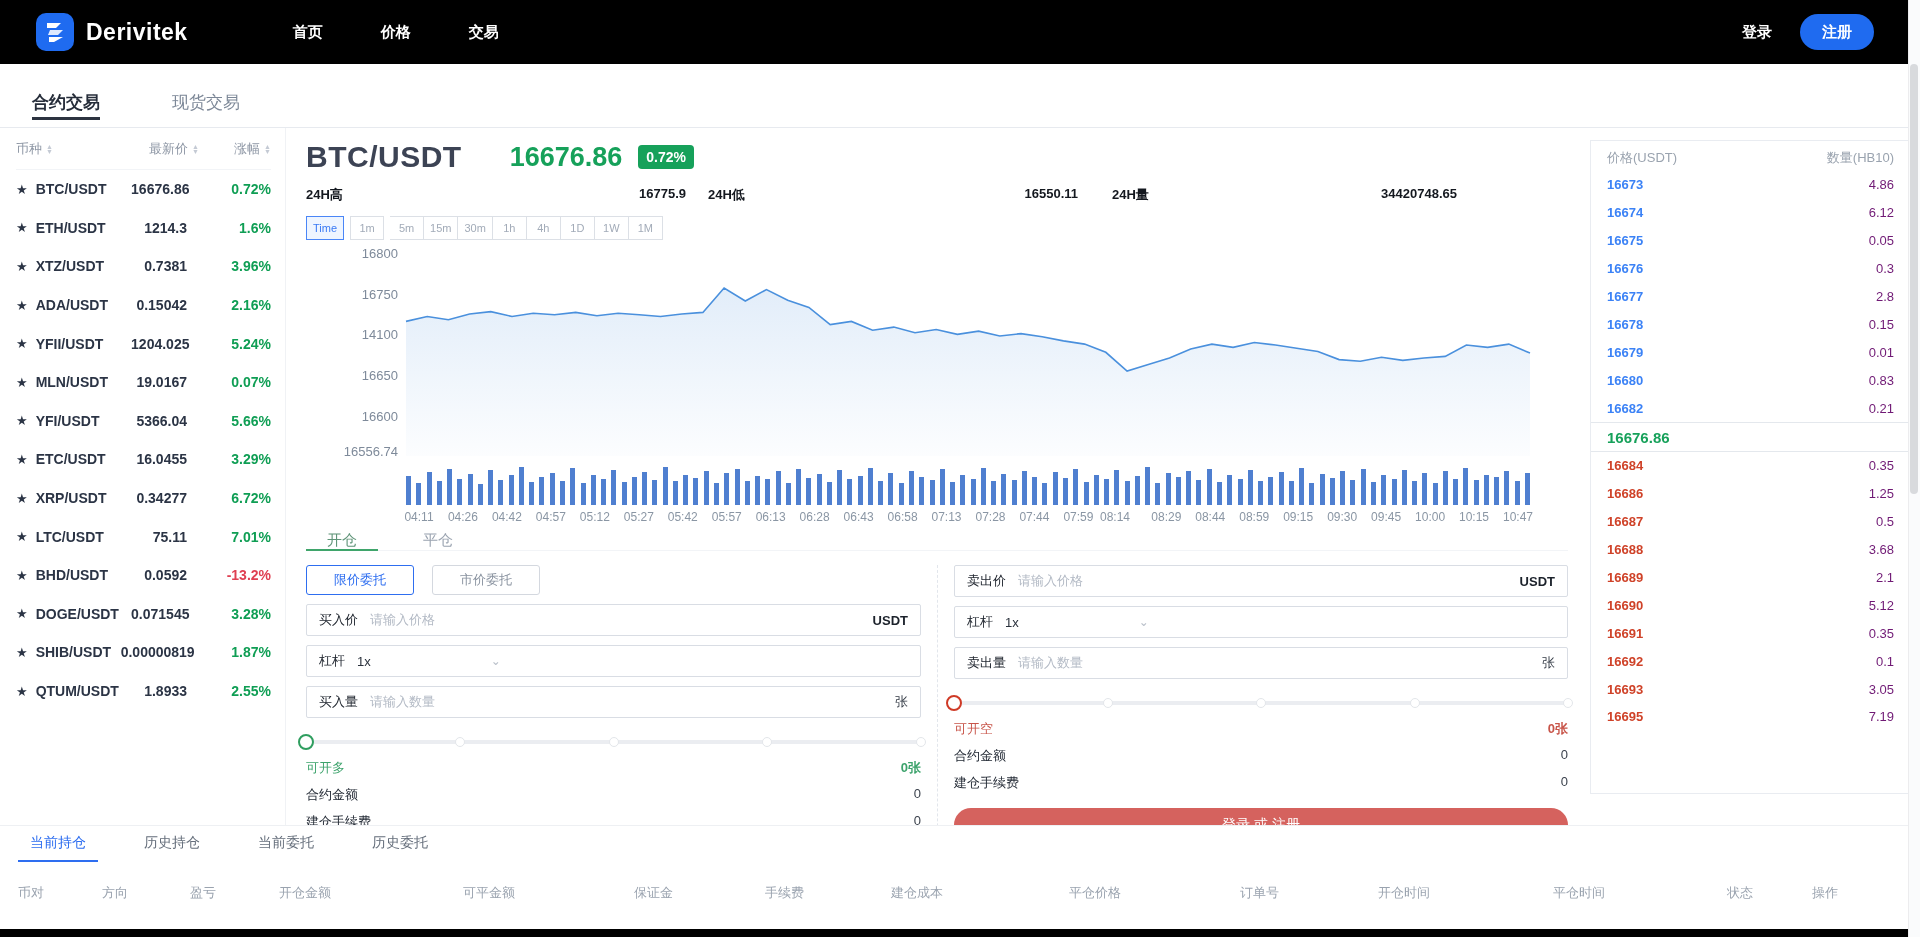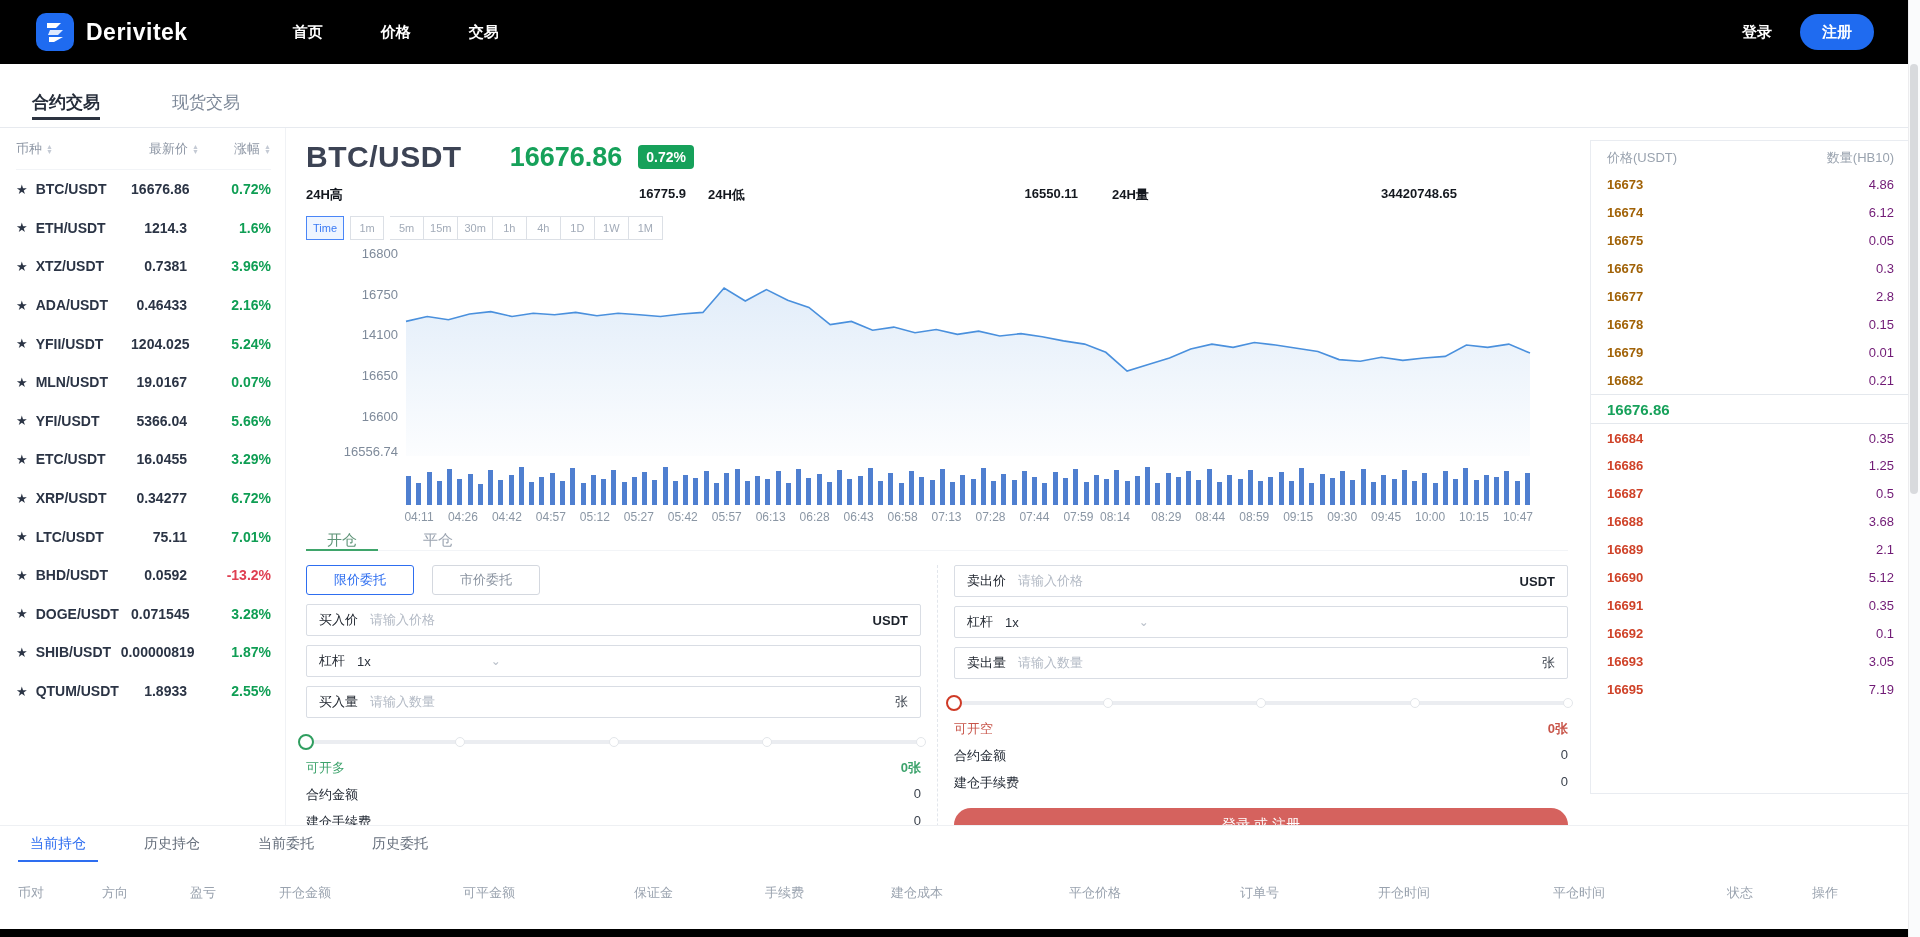--- a/index.html
+++ b/index.html
@@ -109,25 +109,25 @@
   
   .orderbook { position:absolute; left:1590px; top:140px; width:321px; height:654px;
     border:1px solid #e9ecf1; background:#fff; padding:4px 16px 0 16px; }
   .ob-head { display:flex; justify-content:space-between; color:#9aa3af; font-size:13px; height:26px; align-items:center; }
   .ob-row { display:flex; justify-content:space-between; align-items:center; height:27.9px; cursor:pointer; }
   .ob-price { font-size:13px; font-weight:700; }
   .ob-amt { font-size:13px; color:#701a75; }
   .ob-cur { display:flex; align-items:center; height:30px; border-top:1px solid #e4e8ed; border-bottom:1px solid #e4e8ed;
     margin:0 -16px; padding:0 16px; }
   .ob-cur span { font-size:15px; font-weight:700; color:#16a15a; }
-  .g { color:#a16207; } .r { color:#cf4228; }
+  .g { color:#3b82f6; } .r { color:#cf4228; }
 
   
   .positions { position:absolute; left:0; top:825px; width:1920px; height:104px; border-top:1px solid #eef0f3; background:#fff; }
-  .pos-tabs { display:flex; padding-left:30px; height:36px; align-items:center; }
+  .pos-tabs { display:flex; padding-left:30px; height:36px; align-items:center;font-family:Liberation Serif, serif; }
   .ptab { font-size:14px; color:#666f7c; margin-right:58px; height:36px; line-height:34px; cursor:pointer; position:relative; }
   .ptab.active { color:#2e6ef0; }
   .ptab.active:after { content:""; position:absolute; left:-12px; right:-12px; bottom:0; height:2px; background:#2e6ef0; }
   .pos-cols { position:relative; height:40px; margin-top:12px; }
   .pcol { position:absolute; top:10px; font-size:13px; color:#9aa3af; white-space:nowrap; }
 
   .footer-strip { position:absolute; left:0; bottom:0; width:1920px; height:8px; background:#000; }
 
   
   .scrollbar { position:absolute; right:0; top:0; width:12px; height:937px; background:#fafbfc; border-left:1px solid #ececee; }
@@ -201,21 +201,21 @@
             <span>XTZ/USDT</span>
           </span>
           <span class="wl-price">0.7381</span>
           <span class="wl-chg up">3.96%</span>
         </div>
         <div class="wl-row">
           <span class="wl-pair">
             <span class="wl-star">★</span>
             <span>ADA/USDT</span>
           </span>
-          <span class="wl-price">0.46433</span>
+          <span class="wl-price">0.15042</span>
           <span class="wl-chg up">2.16%</span>
         </div>
         <div class="wl-row">
           <span class="wl-pair">
             <span class="wl-star">★</span>
             <span>YFII/USDT</span>
           </span>
           <span class="wl-price">1204.025</span>
           <span class="wl-chg up">5.24%</span>
         </div>
@@ -604,20 +604,24 @@
         </div>
         <div class="ob-row">
           <span class="ob-price g">16678</span>
           <span class="ob-amt">0.15</span>
         </div>
         <div class="ob-row">
           <span class="ob-price g">16679</span>
           <span class="ob-amt">0.01</span>
         </div>
         <div class="ob-row">
+          <span class="ob-price g">16680</span>
+          <span class="ob-amt">0.83</span>
+        </div>
+        <div class="ob-row">
           <span class="ob-price g">16682</span>
           <span class="ob-amt">0.21</span>
         </div>
       </div>
     <div class="ob-cur">
       <span>16676.86</span>
     </div>
     <div id="ob-bottom">
         <div class="ob-row">
           <span class="ob-price r">16684</span>

